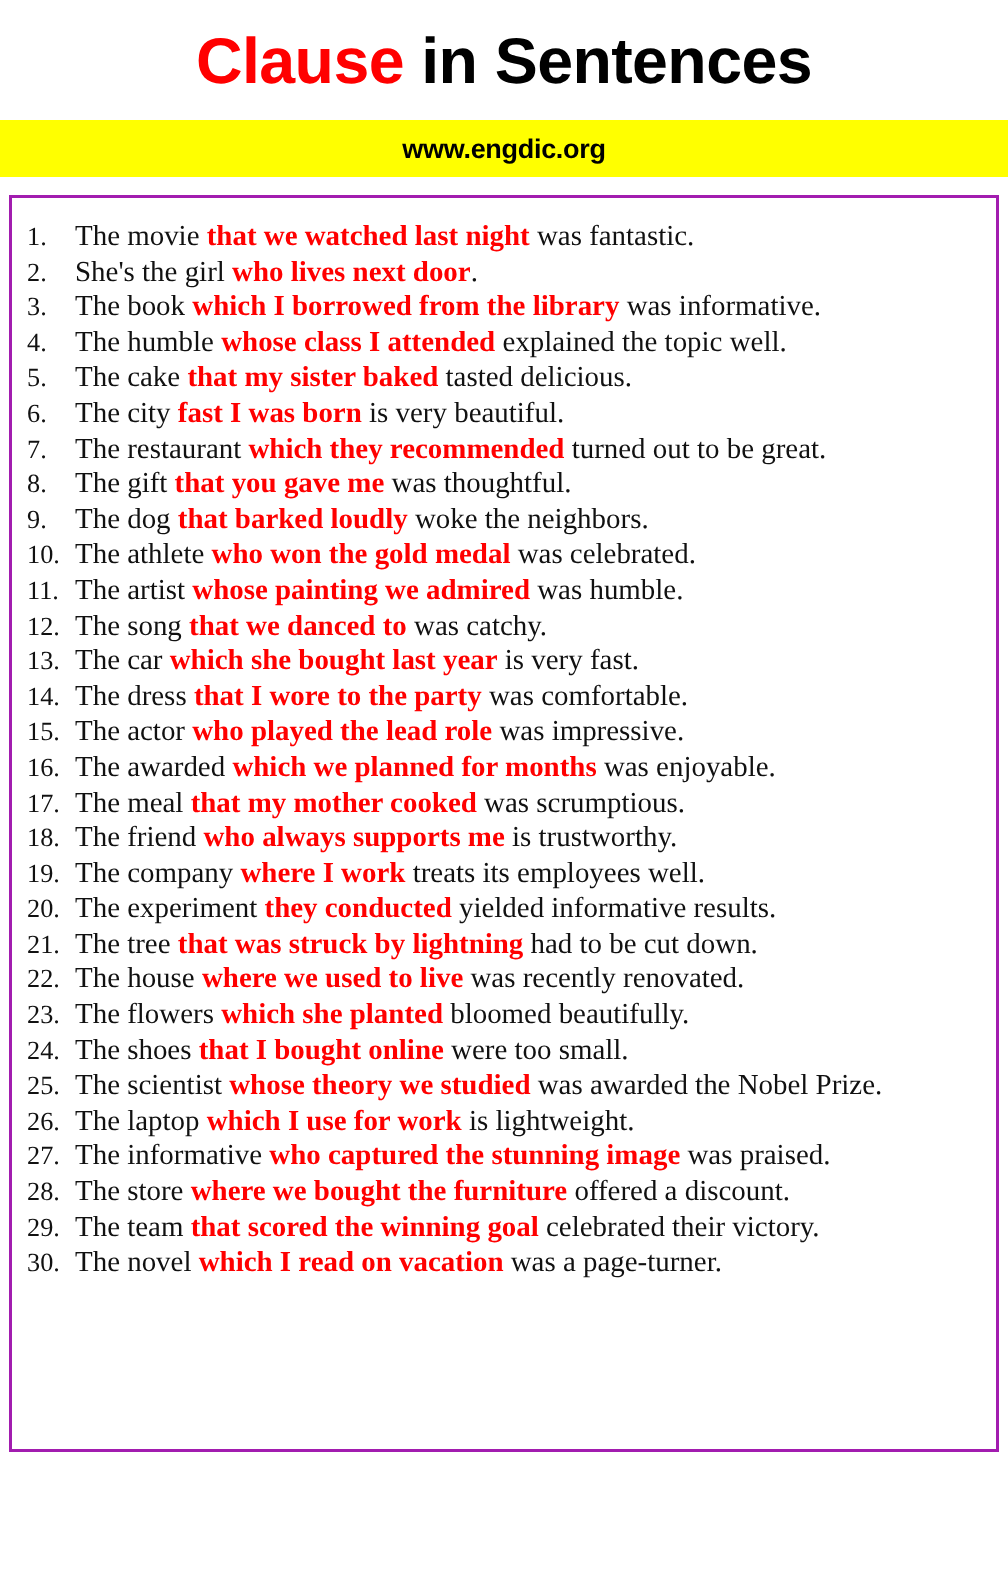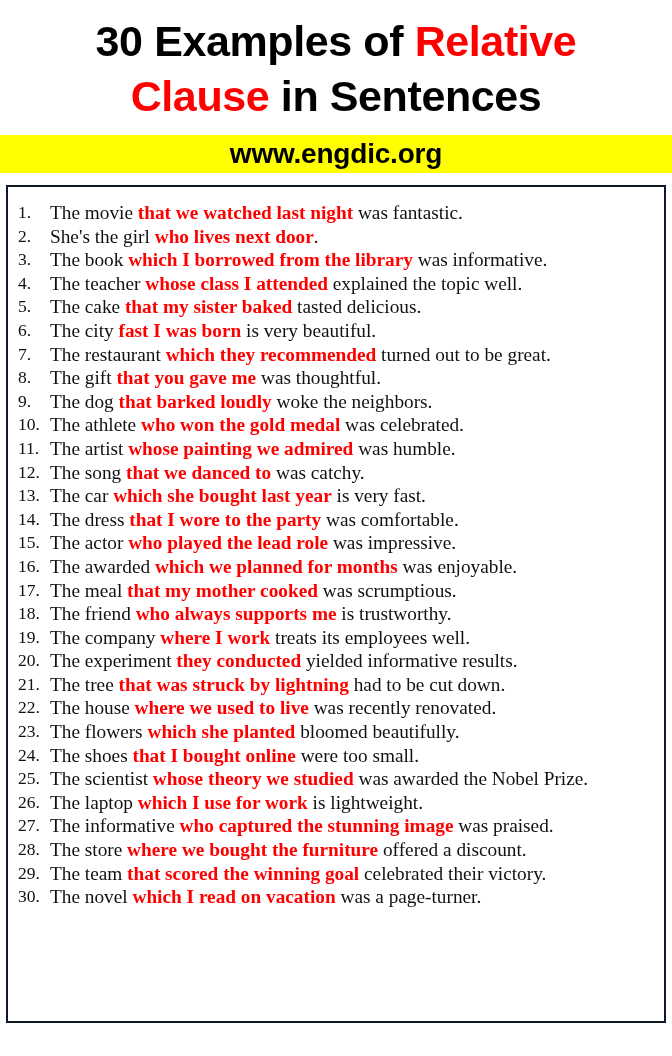--- a/index.html
+++ b/index.html
@@ -35,29 +35,29 @@
     background: #FFFF00;
     height: 38px;
     display: flex;
     align-items: center;
     justify-content: center;
     margin-top: 5px;
   }
   .banner-text {
     font-family: "Liberation Sans", "DejaVu Sans", sans-serif;
     font-weight: bold;
-    font-size: 28px;
+    font-size: 18px;
     color: #000000;
     letter-spacing: -0.2px;
   }
 
   
   .content-box {
     margin: 12px 6px 8px 6px;
-    border: 2px solid #0f172a;
+    border: 2px solid #a21caf;
     height: 838px;
     box-sizing: border-box;
     background: #ffffff;
     padding: 14px 10px 8px 10px;
     overflow: hidden;
   }
 
   ol.sentence-list {
     list-style: none;
     margin: 0;
@@ -86,37 +86,34 @@
   .hl {
     color: #FF0000;
     font-weight: bold;
   }
 </style>
 </head>
 <body>
 
 <div class="title-block">
   <div class="title-line">
-    <span>30 Examples of </span><span class="t-red">Relative</span>
-  </div>
-  <div class="title-line">
     <span class="t-red">Clause</span><span> in Sentences</span>
   </div>
 </div>
 
 <div class="banner">
   <span class="banner-text">www.engdic.org</span>
 </div>
 
 <div class="content-box">
   <ol class="sentence-list" id="sentence-list">
       <li><span>The movie </span><span class="hl">that we watched last night</span><span> was fantastic.</span></li>
       <li><span>She's the girl </span><span class="hl">who lives next door</span><span>.</span></li>
       <li><span>The book </span><span class="hl">which I borrowed from the library</span><span> was informative.</span></li>
-      <li><span>The teacher </span><span class="hl">whose class I attended</span><span> explained the topic well.</span></li>
+      <li><span>The humble </span><span class="hl">whose class I attended</span><span> explained the topic well.</span></li>
       <li><span>The cake </span><span class="hl">that my sister baked</span><span> tasted delicious.</span></li>
       <li><span>The city </span><span class="hl">fast I was born</span><span> is very beautiful.</span></li>
       <li><span>The restaurant </span><span class="hl">which they recommended</span><span> turned out to be great.</span></li>
       <li><span>The gift </span><span class="hl">that you gave me</span><span> was thoughtful.</span></li>
       <li><span>The dog </span><span class="hl">that barked loudly</span><span> woke the neighbors.</span></li>
       <li><span>The athlete </span><span class="hl">who won the gold medal</span><span> was celebrated.</span></li>
       <li><span>The artist </span><span class="hl">whose painting we admired</span><span> was humble.</span></li>
       <li><span>The song </span><span class="hl">that we danced to</span><span> was catchy.</span></li>
       <li><span>The car </span><span class="hl">which she bought last year</span><span> is very fast.</span></li>
       <li><span>The dress </span><span class="hl">that I wore to the party</span><span> was comfortable.</span></li>

